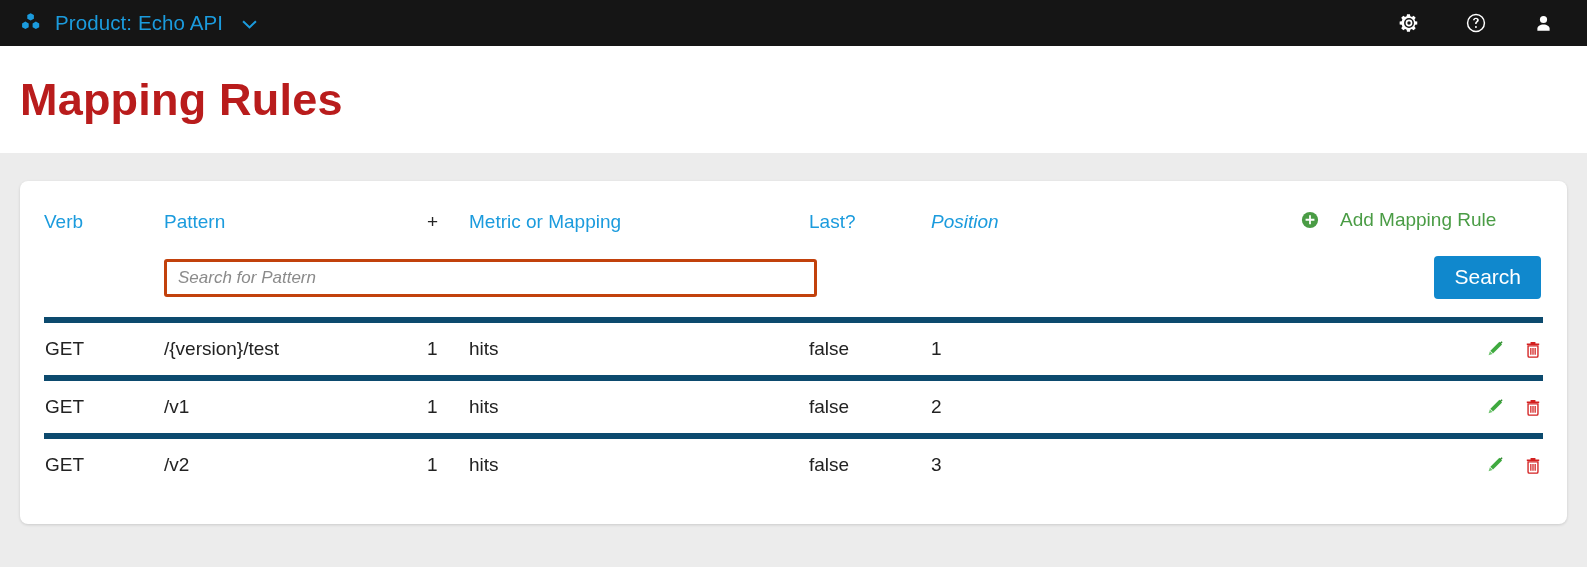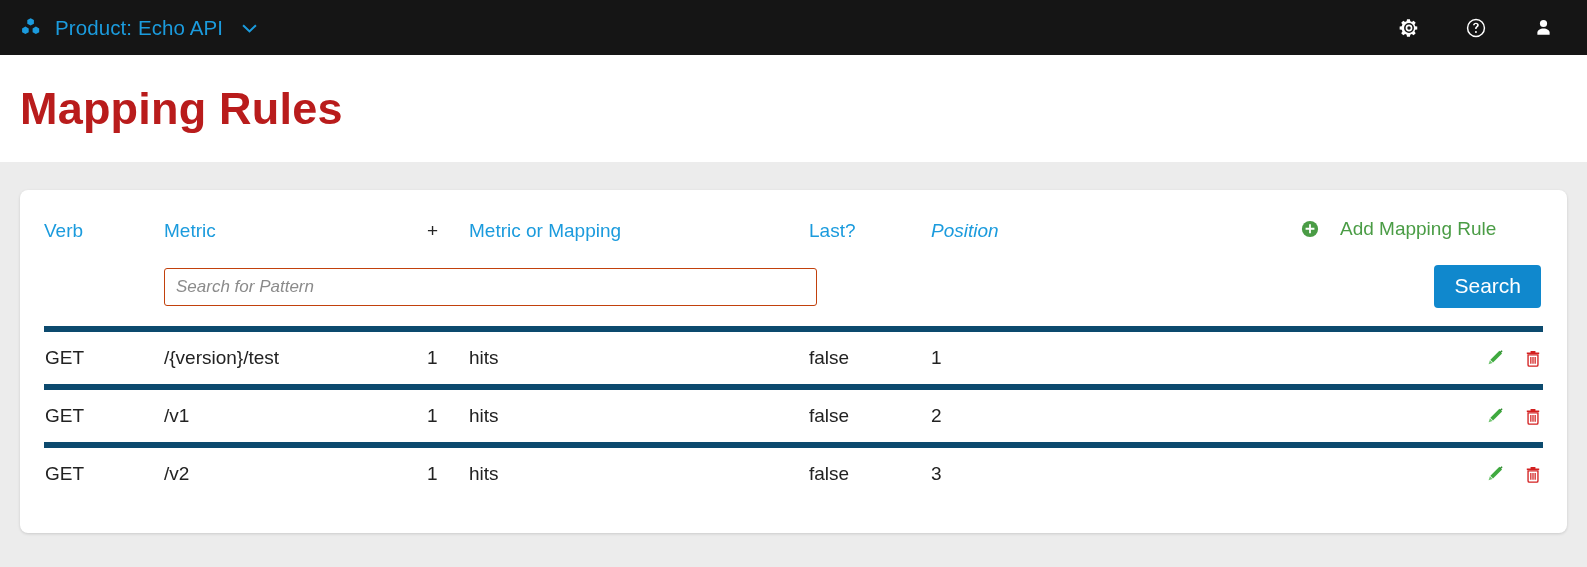--- a/index.html
+++ b/index.html
@@ -10,21 +10,21 @@
   body {
     width: 1587px;
     height: 567px;
     background: #ececec;
     font-family: "Liberation Sans", sans-serif;
     overflow: hidden;
   }
 
   
   .topnav {
-    height: 55px;
+    height: 46px;
     background: #151515;
     display: flex;
     align-items: center;
     padding: 0 22px 0 18px;
     position: relative;
   }
   .nav-brand {
     display: flex;
     align-items: center;
     gap: 11px;
@@ -134,21 +134,21 @@
     height: 18px;
     align-items: center;
     justify-content: center;
   }
 
   
   tr.search-row td { padding: 0 0 18px 0; vertical-align: middle; }
   .search-input {
     width: 653px;
     height: 38px;
-    border: 1px solid #c2410c;
+    border: 3px solid #c2410c;
     border-radius: 3px;
     padding: 0 11px;
     font-family: "Liberation Sans", sans-serif;
     font-size: 17px;
     color: #333;
     outline: none;
     background: #fff;
   }
   .search-input::placeholder {
     font-style: italic;
@@ -236,21 +236,21 @@
 <div class="title-band">
   <h1 class="page-title">Mapping Rules</h1>
 </div>
 
 <div class="content">
   <div class="card">
     <table class="rules">
       <thead>
         <tr>
           <th class="col-verb">Verb</th>
-          <th class="col-pattern">Metric</th>
+          <th class="col-pattern">Pattern</th>
           <th class="col-plus">+</th>
           <th class="col-metric">Metric or Mapping</th>
           <th class="col-last">Last?</th>
           <th class="col-position">Position</th>
           <th class="col-actions">
             <span class="add-rule-link">
               <span class="plus-circle-icon">
                 <svg width="18" height="18" viewBox="0 0 20 20" aria-hidden="true">
                   <circle cx="10" cy="10" r="9" fill="#4a9c45"></circle>
                   <path d="M9 4.8h2v3.9h3.9v2H11v3.9H9v-3.9H5.1v-2H9z" fill="#ffffff"></path>

